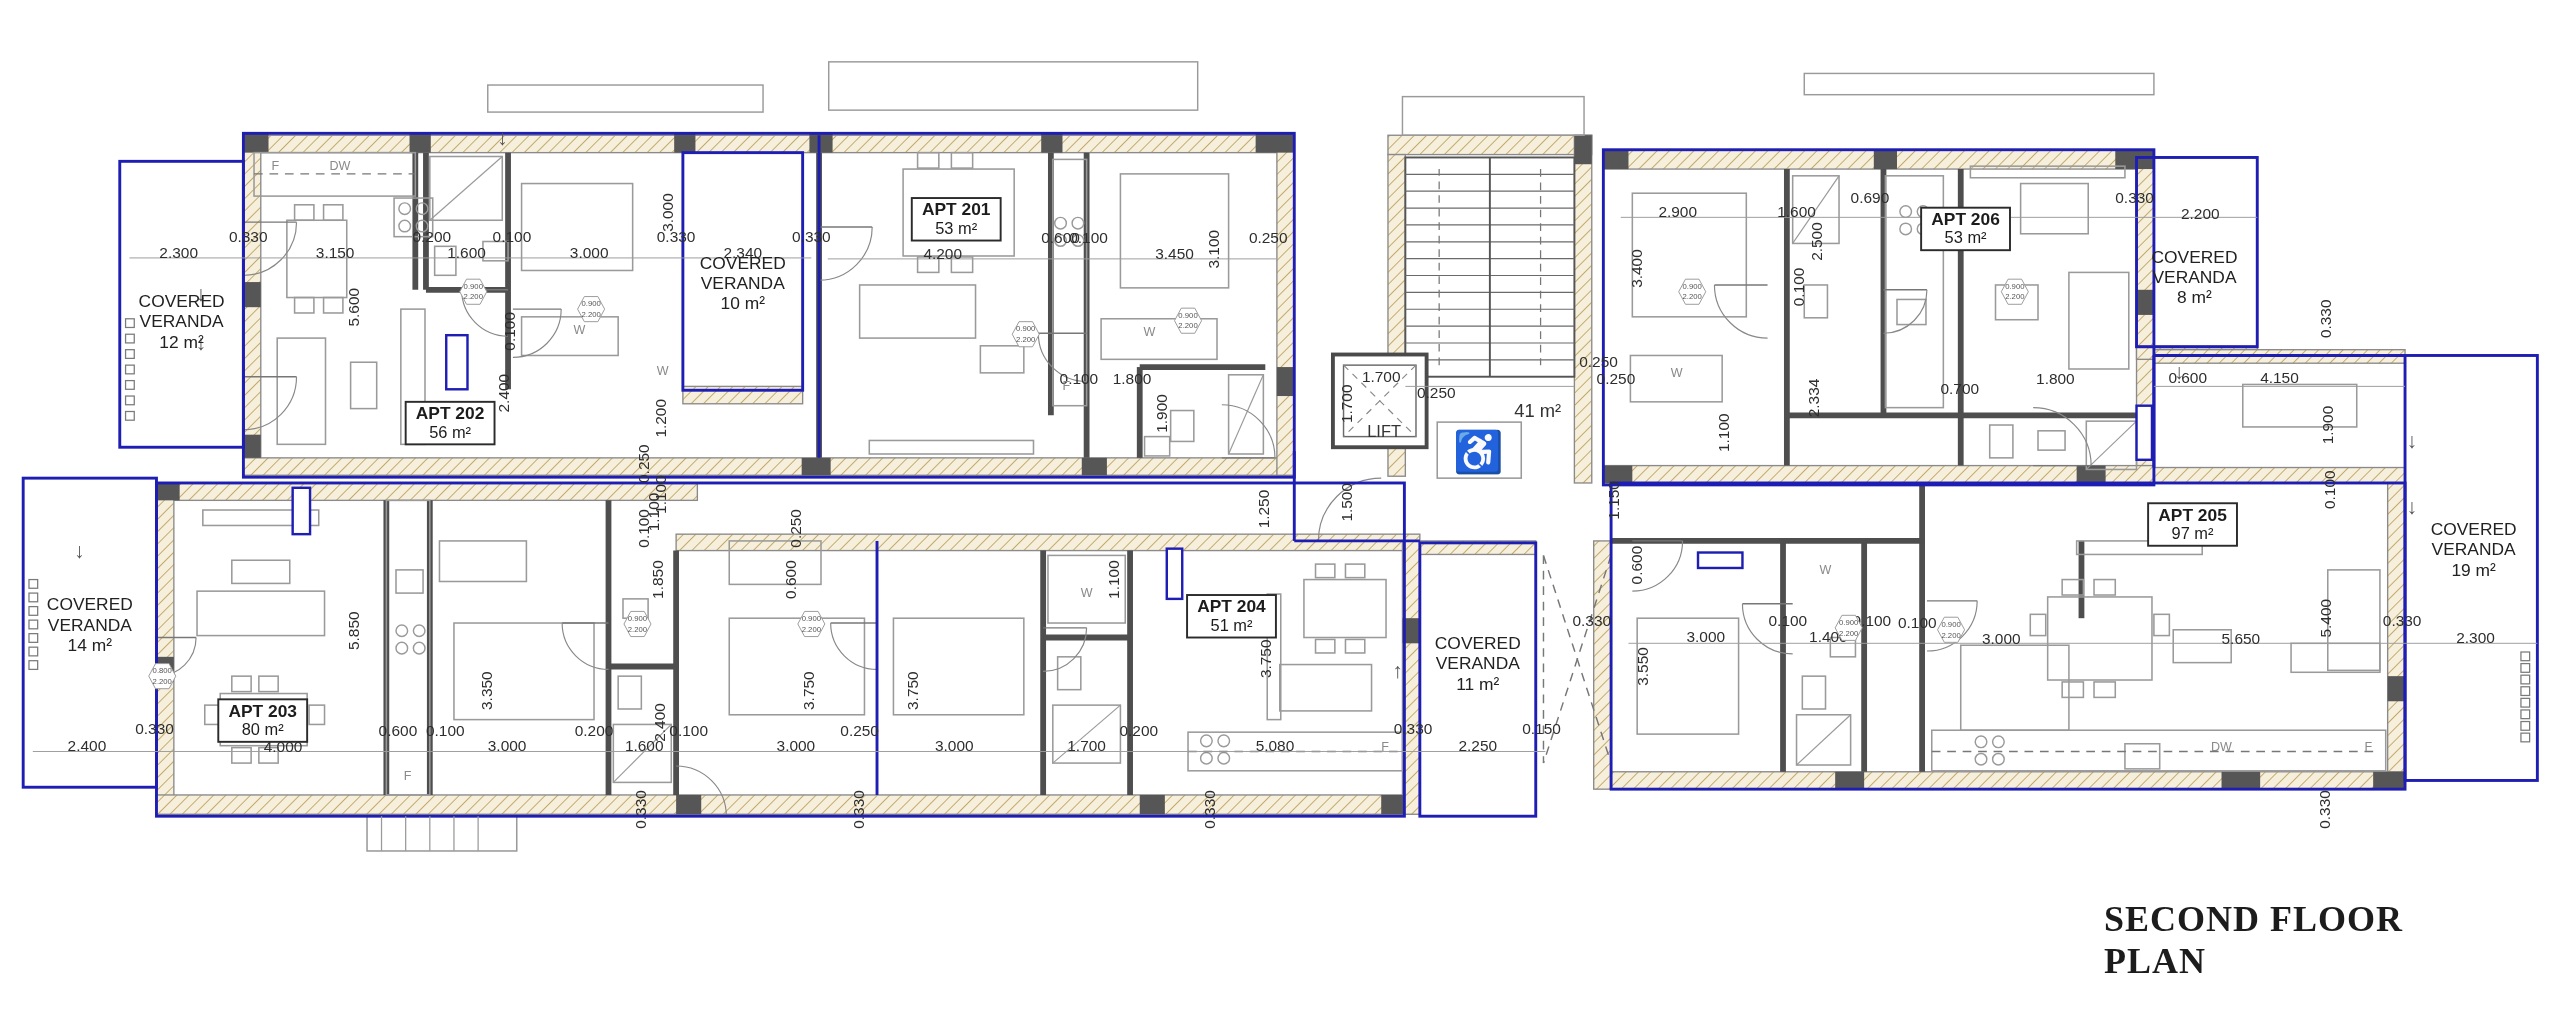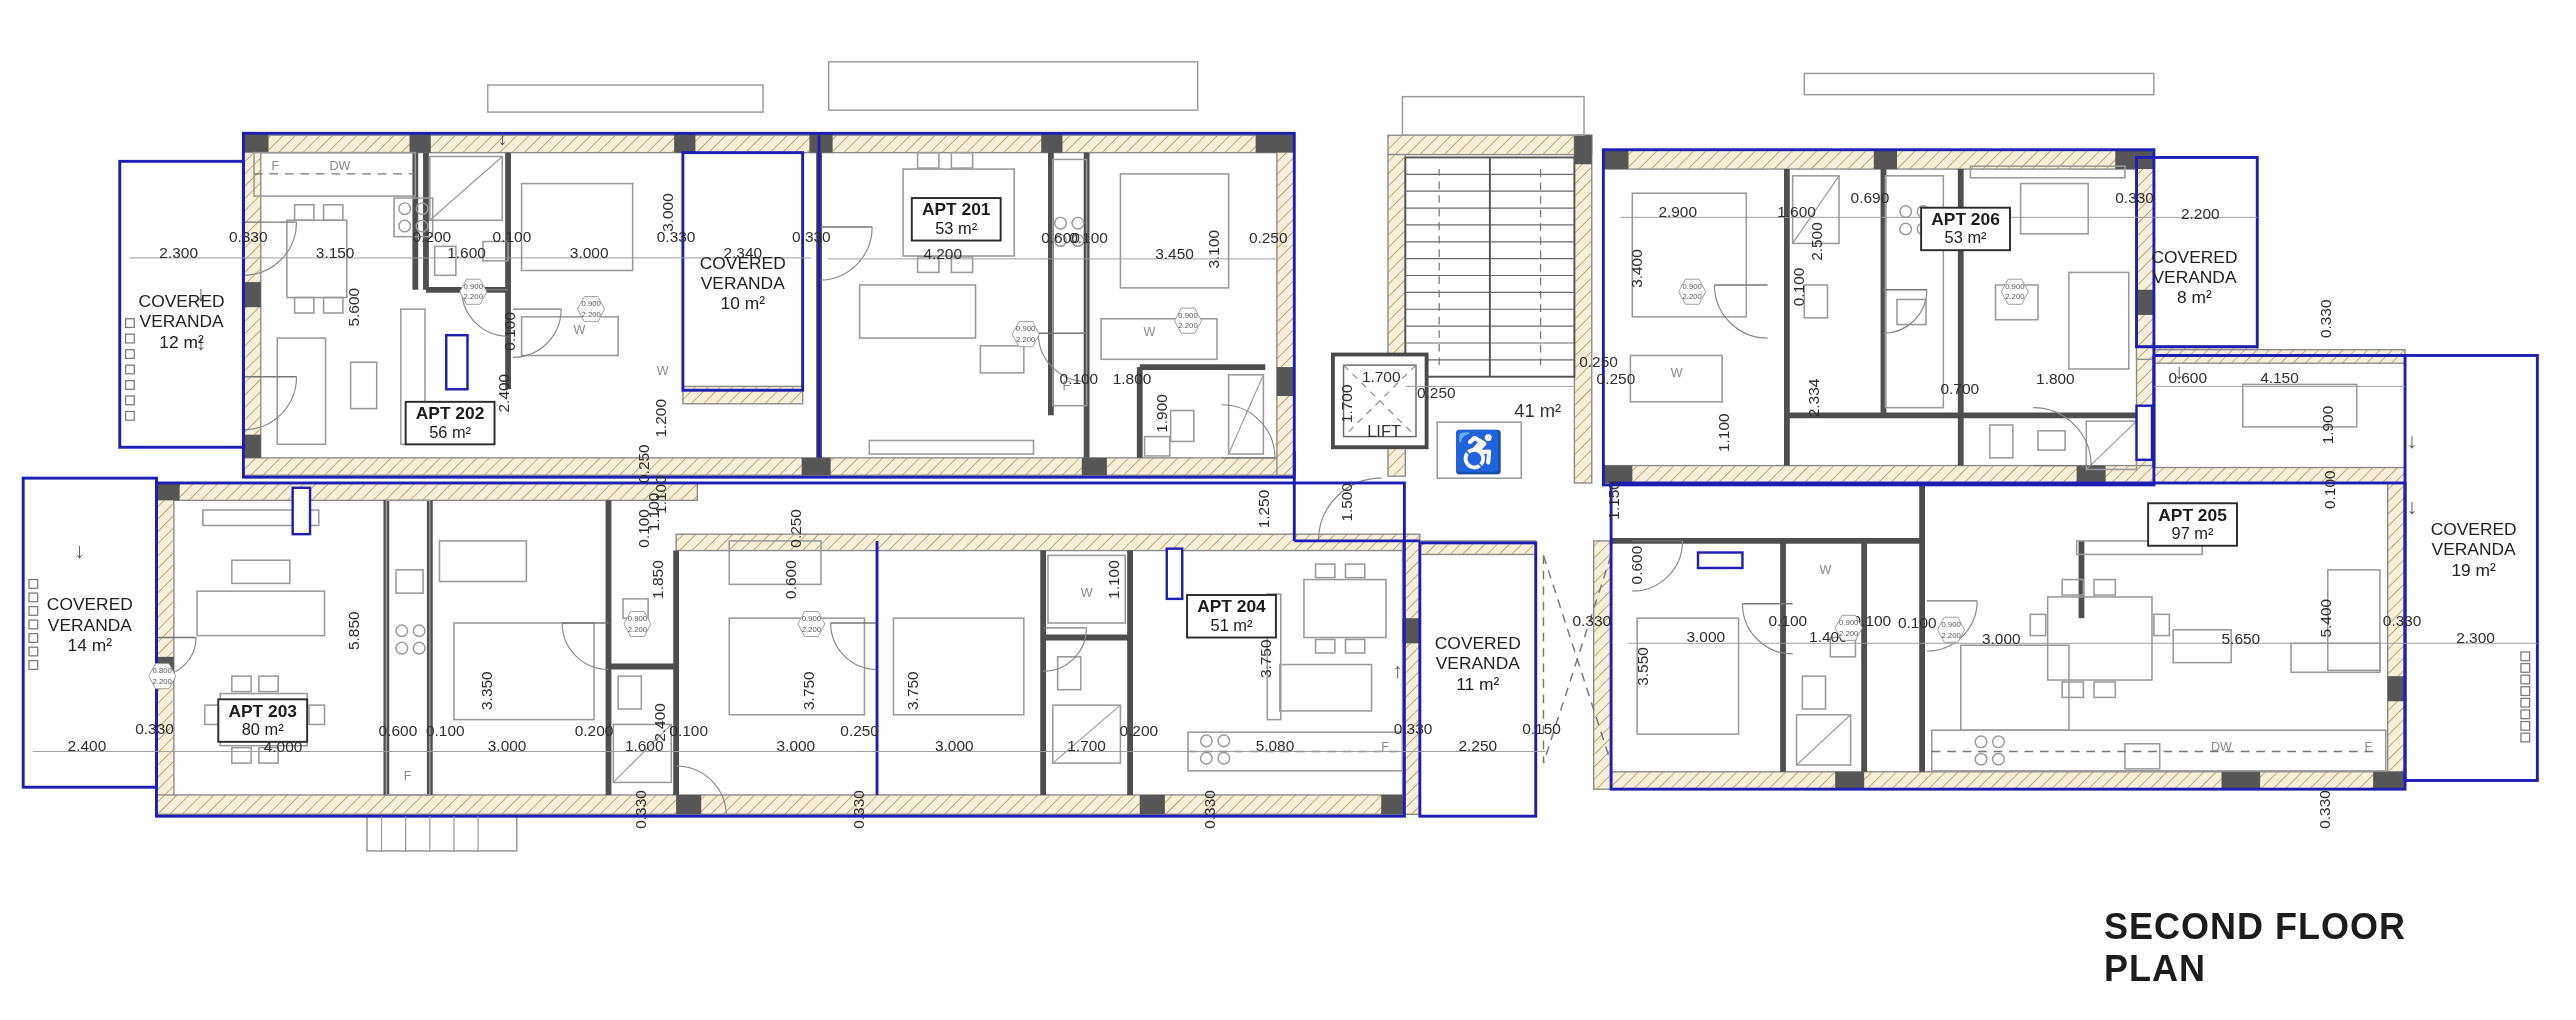--- a/index.html
+++ b/index.html
@@ -1,20 +1,20 @@
 <!DOCTYPE html>
 <html><head>
 <meta charset="utf-8">
 <style>
   html,body{margin:0;padding:0;background:#ffffff;}
   body{font-family:"Liberation Sans", sans-serif;}
   #stage{position:relative;width:2576px;height:1021px;background:#fff;overflow:hidden;}
   #plan-svg{position:absolute;left:0;top:0;}
   #plan-title{position:absolute;left:2104px;top:898px;width:406px;font-size:36px;font-weight:700;
-    color:#1c1c1c;letter-spacing:1px;font-family:Liberation Sans, sans-serif;margin-top:8px;}
+    color:#1c1c1c;letter-spacing:1px;font-family:Liberation Serif, serif;}
   text{font-family:"Liberation Sans", sans-serif;}
 </style>
 </head>
 <body>
 
 <div id="stage">
   <svg id="plan-svg" width="2576" height="1021" viewBox="0 0 2667 1057">
       <defs>
         <pattern id="hatch" width="9" height="9" patternUnits="userSpaceOnUse" patternTransform="rotate(45)">
           <rect x="0" y="0" width="9" height="9" fill="#f6efdc"></rect>

